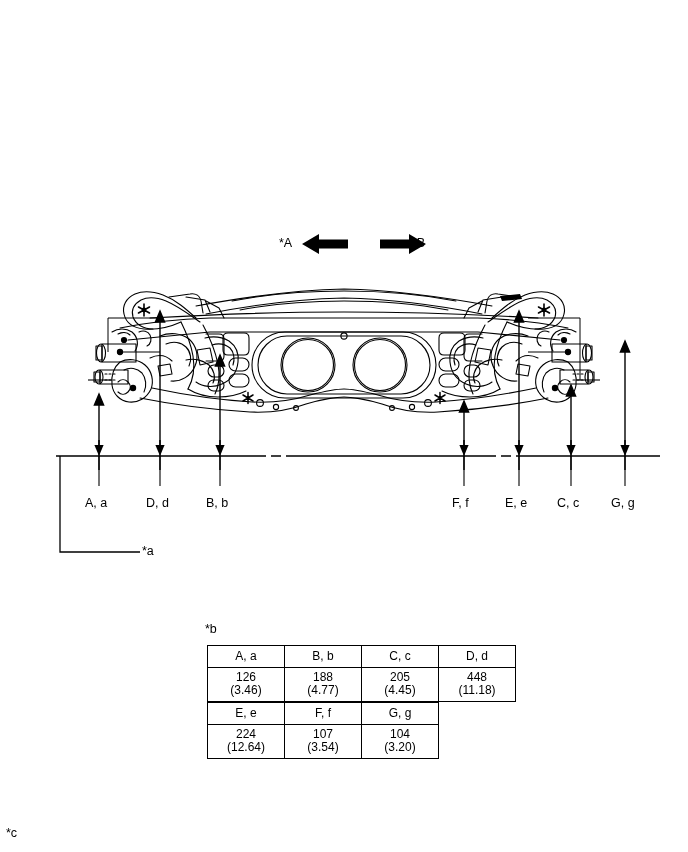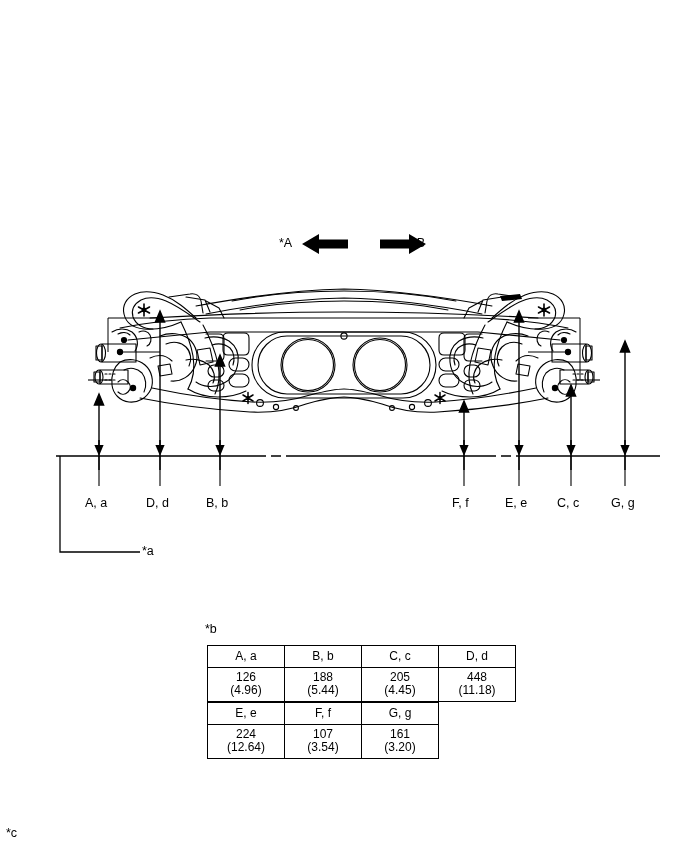--- a/index.html
+++ b/index.html
@@ -322,25 +322,25 @@
       <tbody>
           <tr>
         <td class="hd" style="width:76px;">A, a</td>
         <td class="hd" style="width:76px;">B, b</td>
         <td class="hd" style="width:76px;">C, c</td>
         <td class="hd" style="width:76px;">D, d</td>
       </tr>
       <tr>
         <td class="val">
           <span class="v1">126</span>
-          <span class="v2">(4.96)</span>
+          <span class="v2">(3.46)</span>
         </td>
         <td class="val">
           <span class="v1">188</span>
-          <span class="v2">(5.44)</span>
+          <span class="v2">(4.77)</span>
         </td>
         <td class="val">
           <span class="v1">205</span>
           <span class="v2">(4.45)</span>
         </td>
         <td class="val">
           <span class="v1">448</span>
           <span class="v2">(11.18)</span>
         </td>
       </tr>
@@ -357,21 +357,21 @@
       <tr>
         <td class="val">
           <span class="v1">224</span>
           <span class="v2">(12.64)</span>
         </td>
         <td class="val">
           <span class="v1">107</span>
           <span class="v2">(3.54)</span>
         </td>
         <td class="val">
-          <span class="v1">161</span>
+          <span class="v1">104</span>
           <span class="v2">(3.20)</span>
         </td>
       </tr>
     </tbody>
       </table>
   </div>
 
   <span id="footnote">*c</span>
 
 </div>

